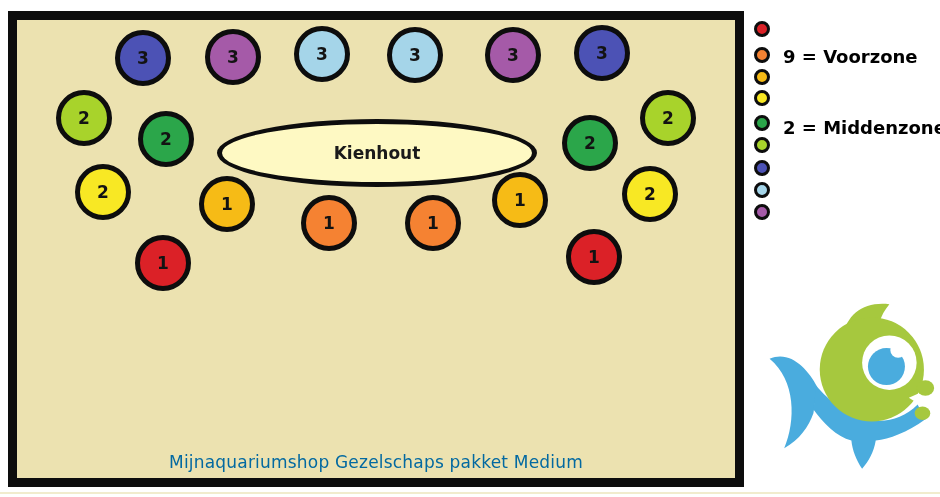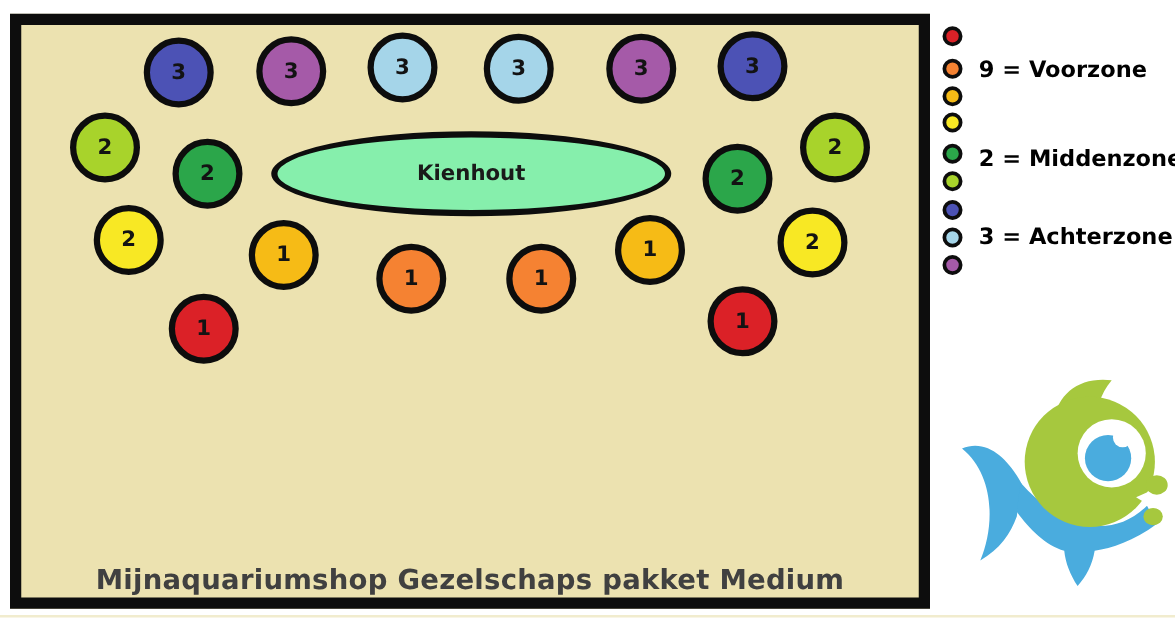--- a/index.html
+++ b/index.html
@@ -38,21 +38,21 @@
     border: 5px solid #0D0D0D;
     border-radius: 50%;
     display: flex; align-items: center; justify-content: center;
     font-weight: bold; font-size: 17px; color: #1a1a1a;
   }
 
   .tank-title {
     position: absolute;
     left: 8px; top: 452px; width: 736px;
     text-align: center;
-    font-weight: bold; font-size: 22px; color: #404040;
+    font-weight: normal; font-size: 17px; color: #0369a1;
     letter-spacing: 0.2px;
   }
 
   .legend { position: absolute; left: 0; top: 0; width: 940px; height: 250px; }
 
   .legend-swatch {
     position: absolute;
     left: 762px;
     width: 16px; height: 16px;
     border: 3px solid #0D0D0D;
@@ -77,21 +77,21 @@
   }
 </style>
 </head>
 <body>
 
 <div class="canvas">
 
   <div class="tank" style="background: rgb(236, 226, 176);"></div>
 
   <div class="plant-layer">
-    <div class="wood" style="left: 217px; top: 105px; width: 320px; height: 68px; background: #86efac;">
+    <div class="wood" style="left: 217px; top: 119px; width: 320px; height: 68px; background: #fef9c3;">
       <span>Kienhout</span>
     </div>
 
   <div class="plant" style="left: 143px; top: 58px; background: rgb(76, 82, 181);">3</div>
       <div class="plant" style="left: 233px; top: 57px; background: rgb(165, 90, 168);">3</div>
       <div class="plant" style="left: 322px; top: 54px; background: rgb(165, 213, 233);">3</div>
       <div class="plant" style="left: 415px; top: 55px; background: rgb(165, 213, 233);">3</div>
       <div class="plant" style="left: 513px; top: 55px; background: rgb(165, 90, 168);">3</div>
       <div class="plant" style="left: 602px; top: 53px; background: rgb(76, 82, 181);">3</div>
       <div class="plant" style="left: 84px; top: 118px; background: rgb(168, 211, 43);">2</div>
@@ -116,21 +116,20 @@
       <div class="legend-swatch" style="top: 55px; background: rgb(245, 130, 50);"></div>
       <div class="legend-swatch" style="top: 77px; background: rgb(246, 187, 22);"></div>
       <div class="legend-swatch" style="top: 98px; background: rgb(248, 232, 36);"></div>
       <div class="legend-swatch" style="top: 123px; background: rgb(43, 166, 74);"></div>
       <div class="legend-swatch" style="top: 145px; background: rgb(168, 211, 43);"></div>
       <div class="legend-swatch" style="top: 168px; background: rgb(76, 82, 181);"></div>
       <div class="legend-swatch" style="top: 190px; background: rgb(165, 213, 233);"></div>
       <div class="legend-swatch" style="top: 212px; background: rgb(165, 90, 168);"></div>
       <div class="legend-entry" style="top: 56px;">9 = Voorzone</div>
       <div class="legend-entry" style="top: 127px;">2 = Middenzone</div>
-      <div class="legend-entry" style="top: 190px;">3 = Achterzone</div>
     </div>
 
   <svg class="fish-logo" viewBox="0 0 190 190" xmlns="http://www.w3.org/2000/svg" aria-hidden="true">
 
     <path d="M90,44 C94,20 112,7 138,10 C128,22 125,34 128,48 C116,40 102,40 90,44 Z" fill="#A6C83E"></path>
 
     <path d="M15,66 C36,57 54,76 64,95 L60,122 C55,136 46,149 30,158 C42,130 42,88 15,66 Z" fill="#4AACDE"></path>
 
     <path d="M63,94 C96,132 138,142 167,113 L175,128 C156,142 138,148 124,150 C122,162 117,171 110,179 C104,170 100,160 99,150 C84,146 70,132 60,118 Z" fill="#4AACDE"></path>
 

